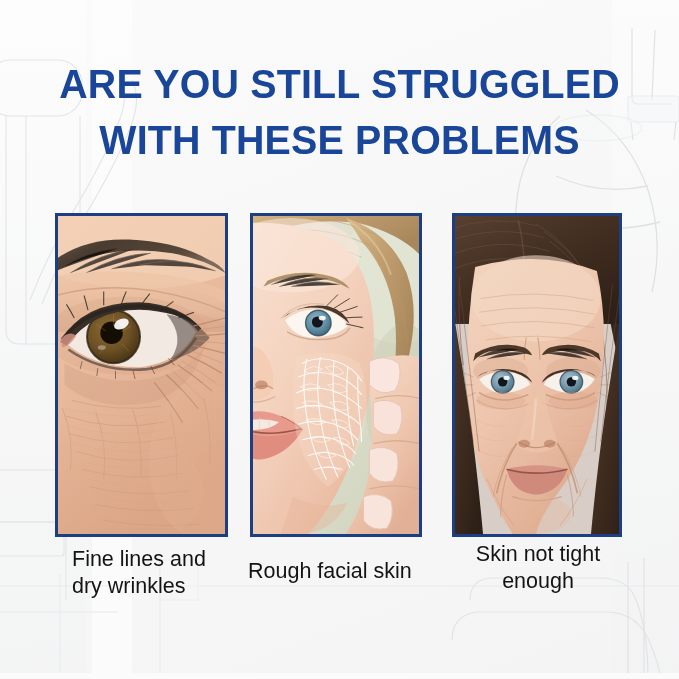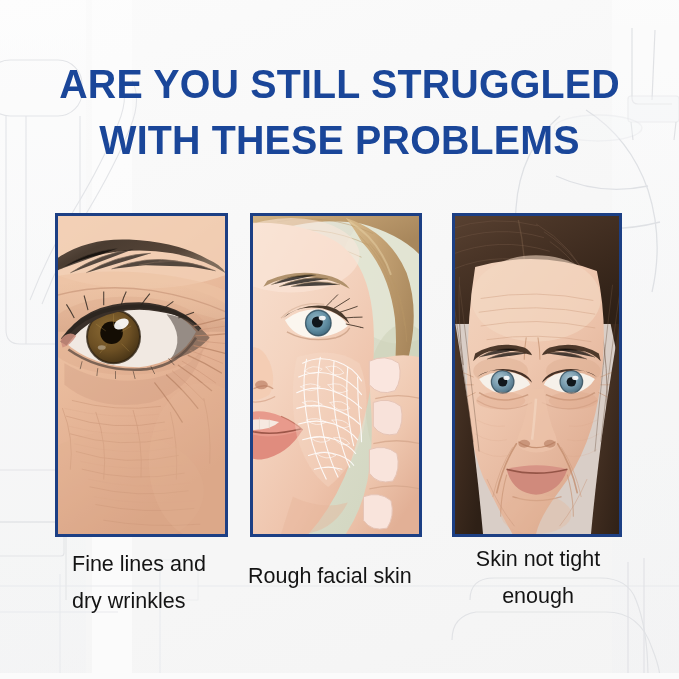--- a/index.html
+++ b/index.html
@@ -79,21 +79,21 @@
     overflow: hidden;
   }
   .photo svg { display: block; width: 100%; height: 100%; }
 
   
   .caption {
     position: absolute;
     color: #141414;
     font-family: "Liberation Sans", sans-serif;
     font-size: 21.5px;
-    line-height: 37px;
+    line-height: 27px;
     z-index: 6;
     white-space: pre-line;
   }
   #caption-0 { left: 72px;  top: 546px; width: 185px; text-align: left; }
   #caption-1 { left: 248px; top: 558px; width: 195px; text-align: left; }
   #caption-2 { left: 452px; top: 541px; width: 172px; text-align: center; }
 </style>
 </head>
 <body>
 

